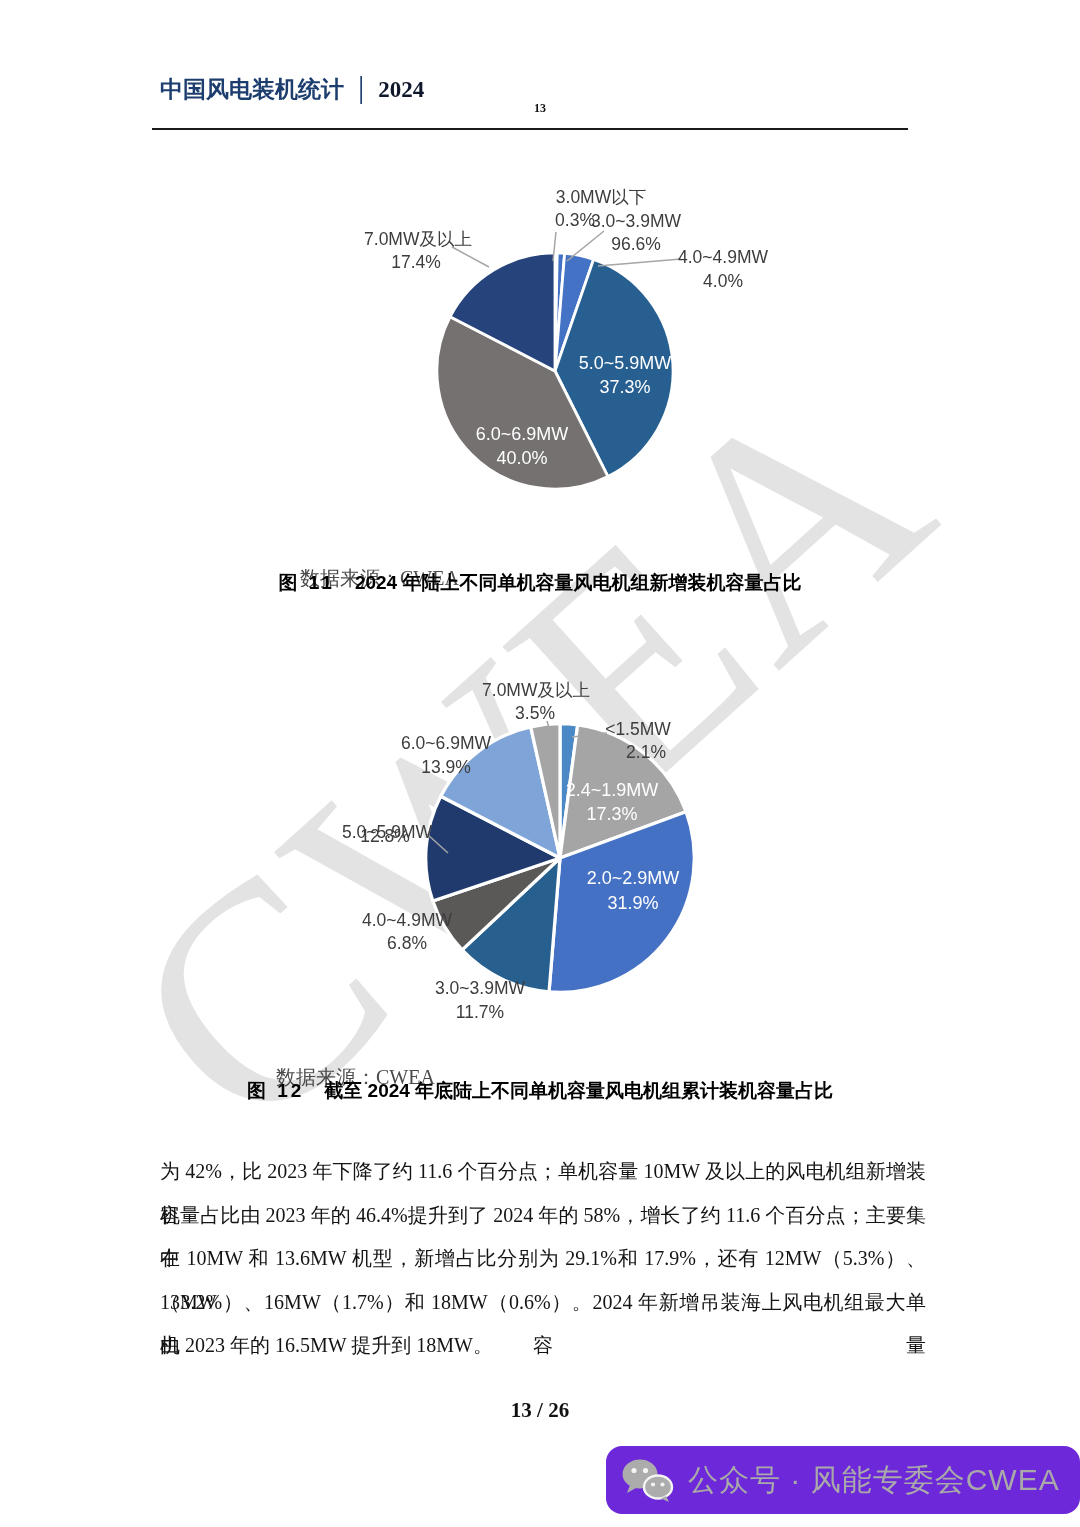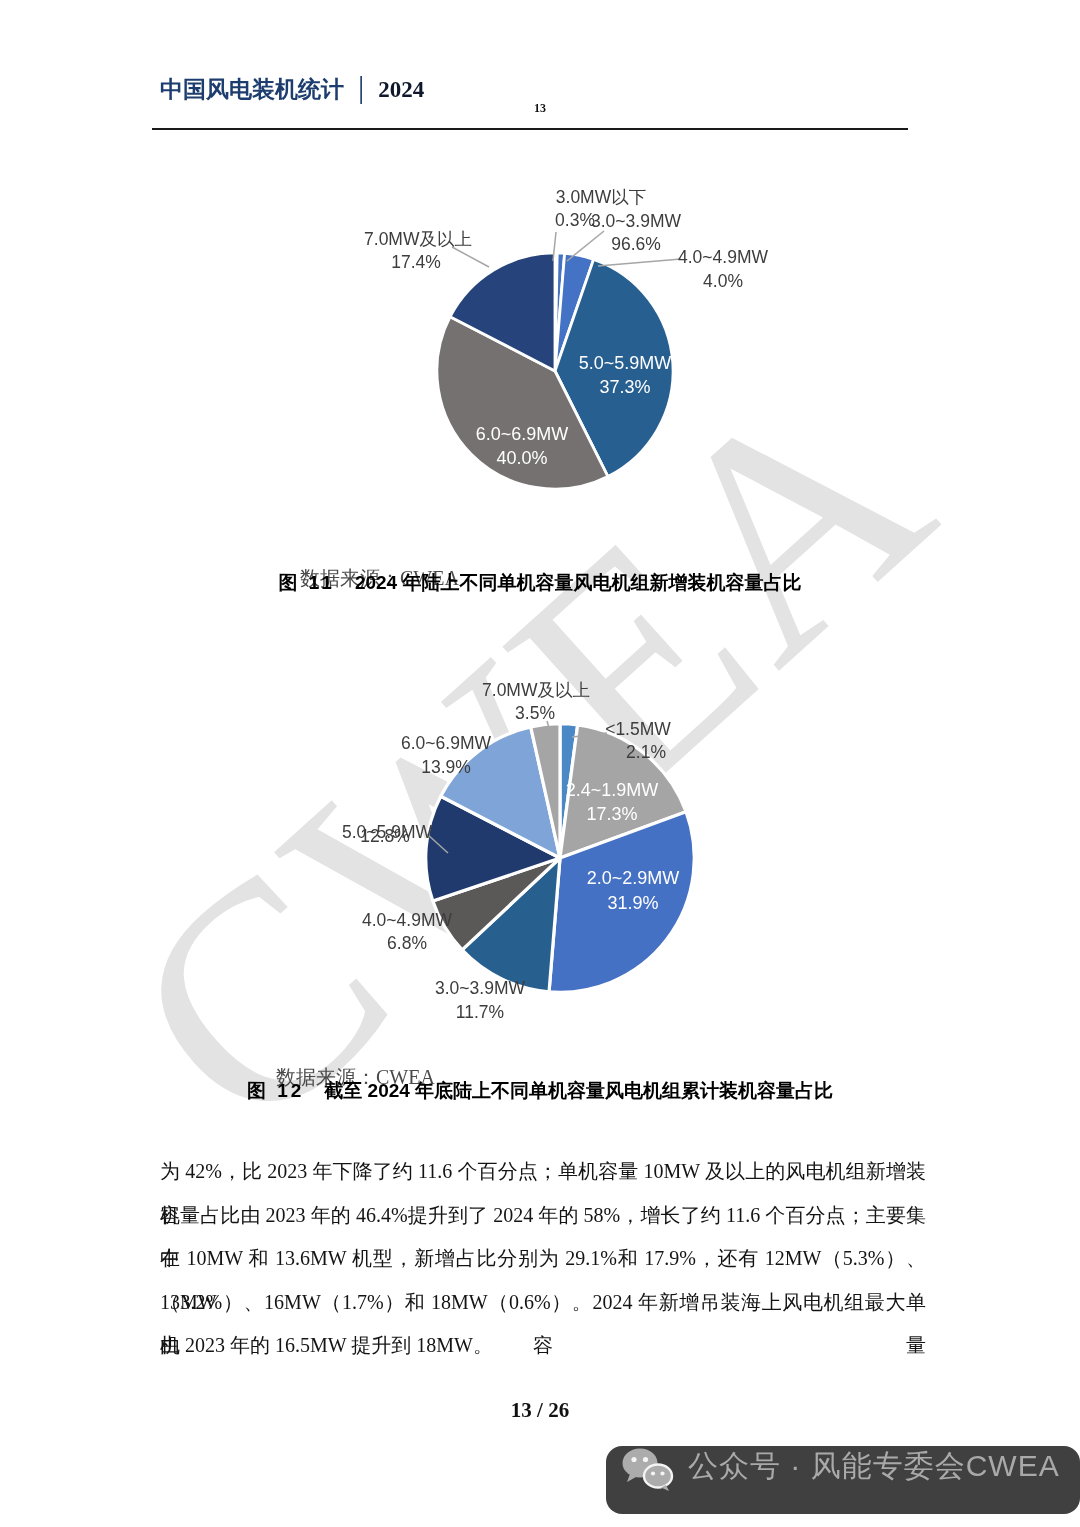--- a/index.html
+++ b/index.html
@@ -46,22 +46,22 @@
     font-family:"Liberation Serif", serif; font-size:20px; color:#141414; z-index:3; }
   .para .ln { height:43.5px; line-height:43.5px; text-align:justify; }
   .para .ln.j { text-align-last:justify; }
   .para .ln.first { text-indent:42px; }
 
   .footer { left:0; top:1398px; width:1080px; text-align:center;
     font-family:"Liberation Serif", serif; font-size:21px; font-weight:bold; color:#111; z-index:3; }
 
   
   .banner { left:606px; top:1446px; width:474px; height:68px;
-    background:#404040; border-radius:16px;
-    display:flex; align-items:flex-start; gap:12px; padding-left:14px; z-index:3; }
+    background:#6d28d9; border-radius:16px;
+    display:flex; align-items:center; gap:12px; padding-left:14px; z-index:3; }
   .banner .txt { font-size:30px; color:#a9a9a9; letter-spacing:1px; }
 </style>
 </head>
 <body>
 
 <div class="page">
 
   <div class="abs wm">CWEA</div>
 
   <div class="abs header"><span>中国风电装机统计</span><span class="sep">│</span><span class="year">2024</span></div>

